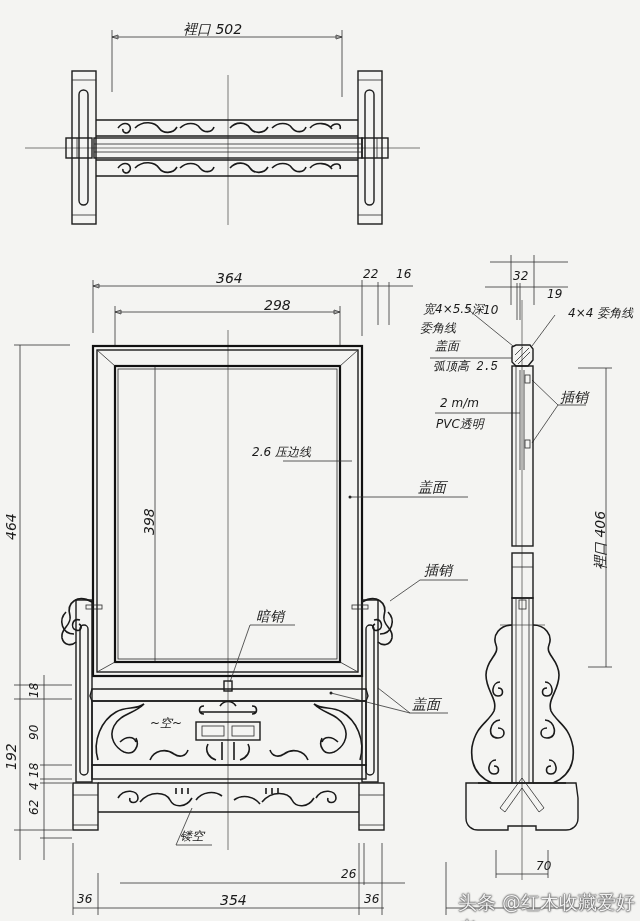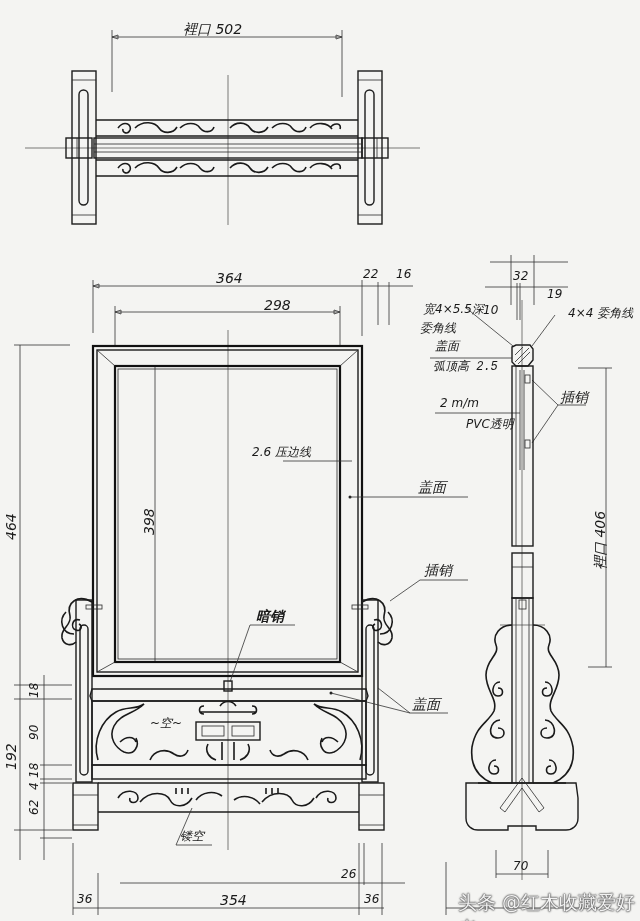--- a/index.html
+++ b/index.html
@@ -219,21 +219,21 @@
 
 <div class="lbl" style="left:216px;top:271px;">364</div>
 <div class="lbl" style="left:216px;top:298px;margin-left:48px;">298</div>
 <div class="lbl sm" style="left:363px;top:268px;">22</div>
 <div class="lbl sm" style="left:396px;top:268px;text-align:center;">16</div>
 <div class="lbl vert" style="left:4px;top:540px;">464</div>
 <div class="lbl vert" style="left:142px;top:535px;">398</div>
 <div class="lbl sm" style="left:252px;top:446px;">2.6 压边线</div>
 <div class="lbl" style="left:418px;top:480px;">盖面</div>
 <div class="lbl" style="left:424px;top:563px;">插销</div>
-<div class="lbl" style="left:256px;top:609px;font-weight:bold;">暗销</div>
+<div class="lbl" style="left:256px;top:609px;">暗销</div>
 <div class="lbl" style="left:412px;top:697px;">盖面</div>
 <div class="lbl sm" style="left:150px;top:717px;">~空~</div>
 <div class="lbl sm" style="left:180px;top:830px;">镂空</div>
 
 <div class="lbl vert" style="left:4px;top:770px;">192</div>
 <div class="lbl vert sm" style="left:28px;top:698px;">18</div>
 <div class="lbl vert sm" style="left:28px;top:740px;">90</div>
 <div class="lbl vert sm" style="left:28px;top:778px;">18</div>
 <div class="lbl vert sm" style="left:28px;top:790px;">4</div>
 <div class="lbl vert sm" style="left:28px;top:815px;">62</div>
@@ -244,19 +244,19 @@
 <div class="lbl sm" style="left:364px;top:893px;">36</div>
 
 <div class="lbl sm" style="left:513px;top:247px;margin-top:23px;">32</div>
 <div class="lbl sm" style="left:483px;top:272px;margin-top:32px;">10</div>
 <div class="lbl sm" style="left:547px;top:272px;margin-top:16px;">19</div>
 <div class="lbl sm" style="left:423px;top:303px;">宽4×5.5深</div>
 <div class="lbl sm" style="left:420px;top:322px;">委角线</div>
 <div class="lbl sm" style="left:435px;top:340px;">盖面</div>
 <div class="lbl sm" style="left:433px;top:361px;font-family:Liberation Mono, monospace;">弧顶高 2.5</div>
 <div class="lbl sm" style="left:440px;top:397px;text-align:center;">2 m/m</div>
-<div class="lbl sm" style="left:436px;top:418px;margin-left:30px;">PVC透明</div>
+<div class="lbl sm" style="left:436px;top:418px;">PVC透明</div>
 <div class="lbl sm" style="left:568px;top:307px;">4×4 委角线</div>
 <div class="lbl" style="left:560px;top:390px;">插销</div>
 <div class="lbl vert" style="left:593px;top:570px;">裡口 406</div>
-<div class="lbl sm" style="left:513px;top:860px;font-style:italic;">70</div>
+<div class="lbl sm" style="left:536px;top:860px;font-style:italic;">70</div>
 
 <div class="wm">头条 @红木收藏爱好者</div>
 
 </body></html>

